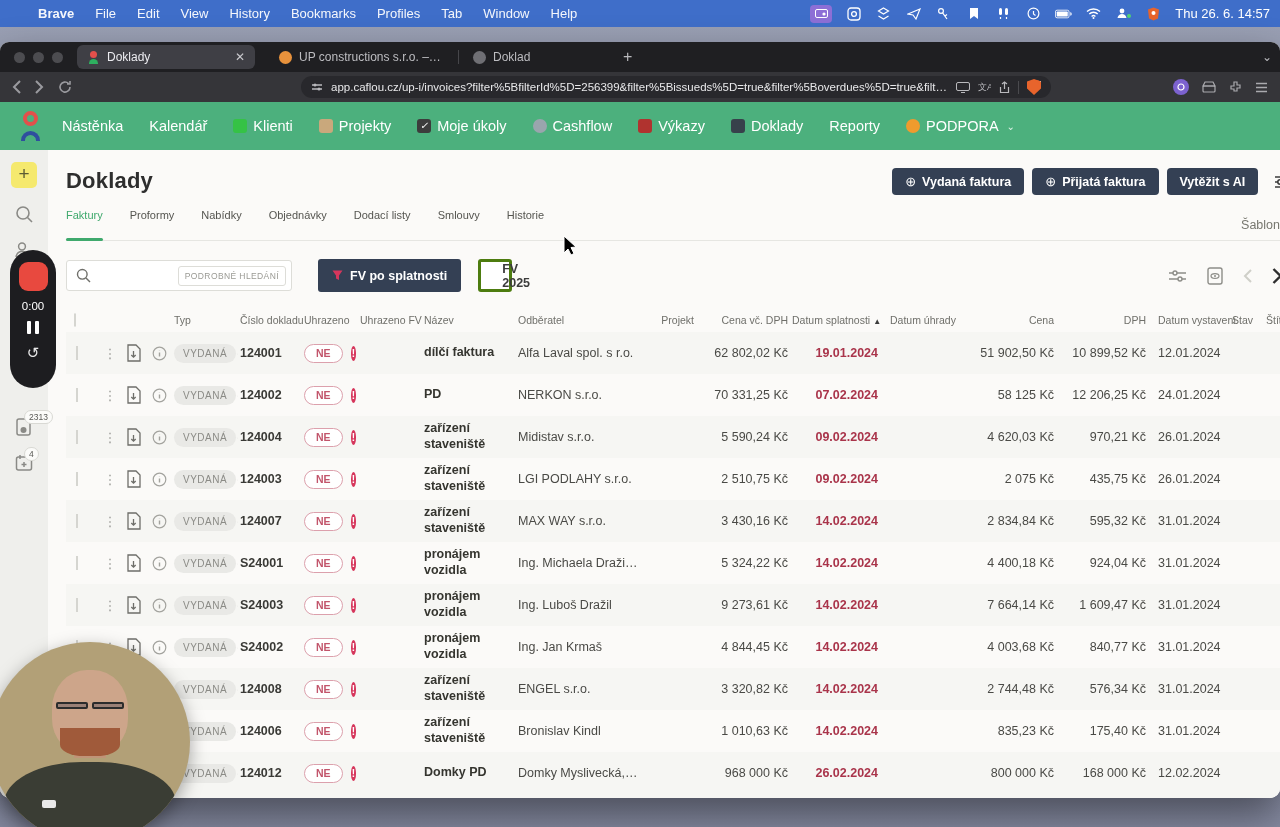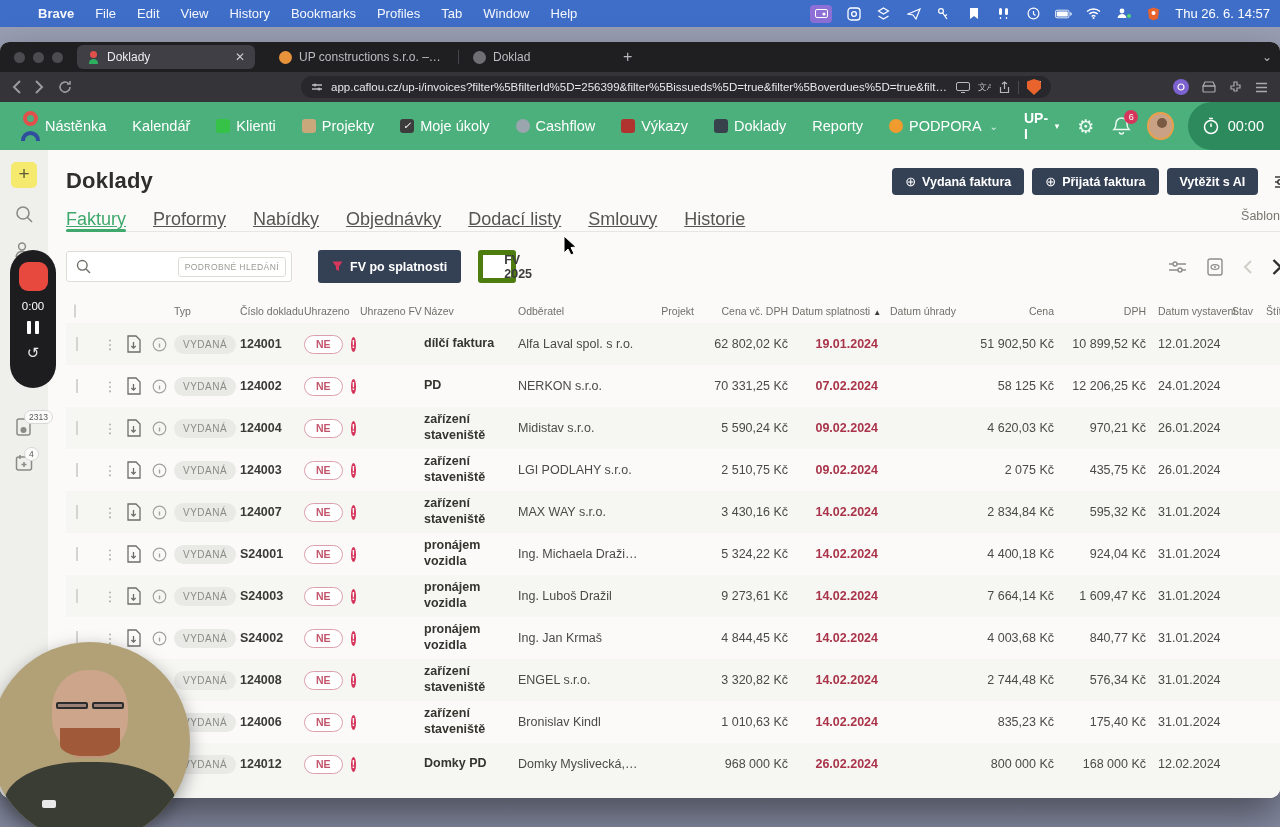--- a/index.html
+++ b/index.html
@@ -91,32 +91,32 @@
 
   .main { flex:1; padding:18px 10px 0 18px; position:relative; }
   .page-head { display:flex; align-items:flex-start; }
   .page-title { font-size:22px; font-weight:bold; color:#2e2e2e; letter-spacing:.2px; }
   .actions { margin-left:auto; display:flex; align-items:center; gap:8px; }
   .btn { background:#344054; color:#fff; font-size:12.5px; font-weight:bold; border:none; border-radius:4px; height:27px; padding:0 13px; display:inline-flex; align-items:center; gap:6px; }
   .btn .plus { font-size:13px; font-weight:normal; }
   .hdr-sliders { color:#3c3c3c; margin-left:8px; display:inline-flex; }
 
   .tabs { display:flex; align-items:flex-end; gap:27px; margin-top:14px; border-bottom:1px solid #e6e6e2; padding-bottom:0; position:relative; }
-  .ptab { font-size:18px; color:#555550; padding-bottom:1px; position:relative;text-decoration:underline; }
+  .ptab { font-size:11px; color:#555550; padding-bottom:19px; position:relative; }
   .ptab.active { color:#3fa96d; }
   .ptab.active::after { content:""; position:absolute; left:0; right:0; bottom:-1px; height:3px; background:#3fa96d; border-radius:2px; }
   .templates { position:absolute; right:8px; bottom:8px; font-size:12.5px; color:#77776f; }
 
   .filterrow { display:flex; align-items:center; margin-top:18px; }
   .searchbox { width:226px; height:31px; background:#fff; border:1px solid #ddddd8; border-radius:3px; display:flex; align-items:center; padding:0 5px 0 9px; }
   .searchbox input { border:none; outline:none; flex:1; min-width:10px; font-size:12px; font-family:inherit; }
   .adv-btn { border:1px solid #ddddd8; border-radius:3px; color:#9a9a94; font-size:8.5px; letter-spacing:.4px; padding:4px 6px; white-space:nowrap; background:#fff; }
   .chip { height:33px; border-radius:3px; display:inline-flex; align-items:center; gap:7px; font-size:12.5px; font-weight:bold; padding:0 14px; margin-left:17px; }
   .chip.dark { background:#344054; color:#fff; margin-left:26px; }
-  .chip.light { background:#fff; border:5px solid #4d7c0f; color:#3c3c3c; }
+  .chip.light { background:#fff; border:3px solid #4d7c0f; color:#3c3c3c; }
   .filter-right { margin-left:auto; display:flex; align-items:center; gap:20px; padding-right:12px; }
   .fr-ico { color:#8d8d88; display:inline-flex; }
   .pager-prev { color:#cfcfc9; }
   .pager-next { color:#2e2e2e; }
 
   
   .table { margin-top:16px; }
   .trow, .thead-row { display:grid; grid-template-columns:34px 20px 26px 26px 66px 64px 56px 64px 94px 124px 56px 94px 90px 68px 108px 92px 82px 34px 1fr; align-items:center; }
   .thead-row { height:24px; font-size:10.5px; color:#6f6f6a; }
   .thead-row .h { padding:0 2px; white-space:nowrap; }
@@ -374,42 +374,20 @@
           </span>
           <span class="nav-item">
             <span>Reporty</span>
           </span>
           <span class="nav-item">
             <i class="ni-ico support"></i>
             <span>PODPORA</span>
             <span class="nav-chev">⌄</span>
           </span>
         </span>
-      <span class="appnav-right">
-        <span class="account">
-            <b>UP-I</b>
-            <i style="font-style:normal;font-size:9px;">▾</i>
-          </span>
-        <span class="gear">⚙</span>
-        <span class="bellwrap">
-          <svg width="19" height="20" viewBox="0 0 19 20">
-              <path d="M9.5 2a5.5 5.5 0 015.5 5.5c0 4 1.5 5.5 2 6H2c.5-.5 2-2 2-6A5.5 5.5 0 019.5 2z" fill="none" stroke="#eafaf1" stroke-width="1.5"></path>
-              <path d="M7.5 16a2 2 0 004 0" fill="none" stroke="#eafaf1" stroke-width="1.5"></path>
-            </svg>
-          <span class="badge">6</span>
-        </span>
-        <span class="avatar"></span>
-        <span class="timerbox">
-          <svg width="18" height="18" viewBox="0 0 18 18">
-              <circle cx="9" cy="10" r="6.5" fill="none" stroke="#fff" stroke-width="1.5"></circle>
-              <path d="M9 6.5V10M7 1.5h4" stroke="#fff" stroke-width="1.5" fill="none"></path>
-            </svg>
-          <span>00:00</span>
-        </span>
-      </span>
     </div>
 
     <div class="appbody">
       <div class="sidebar">
         <span class="sb-plus">+</span>
         <span class="sb-ico">
             <svg width="19" height="19" viewBox="0 0 19 19">
               <circle cx="8" cy="8" r="6" fill="none" stroke="#8a8a86" stroke-width="1.6"></circle>
               <path d="M12.5 12.5L17 17" stroke="#8a8a86" stroke-width="1.6"></path>
             </svg>

